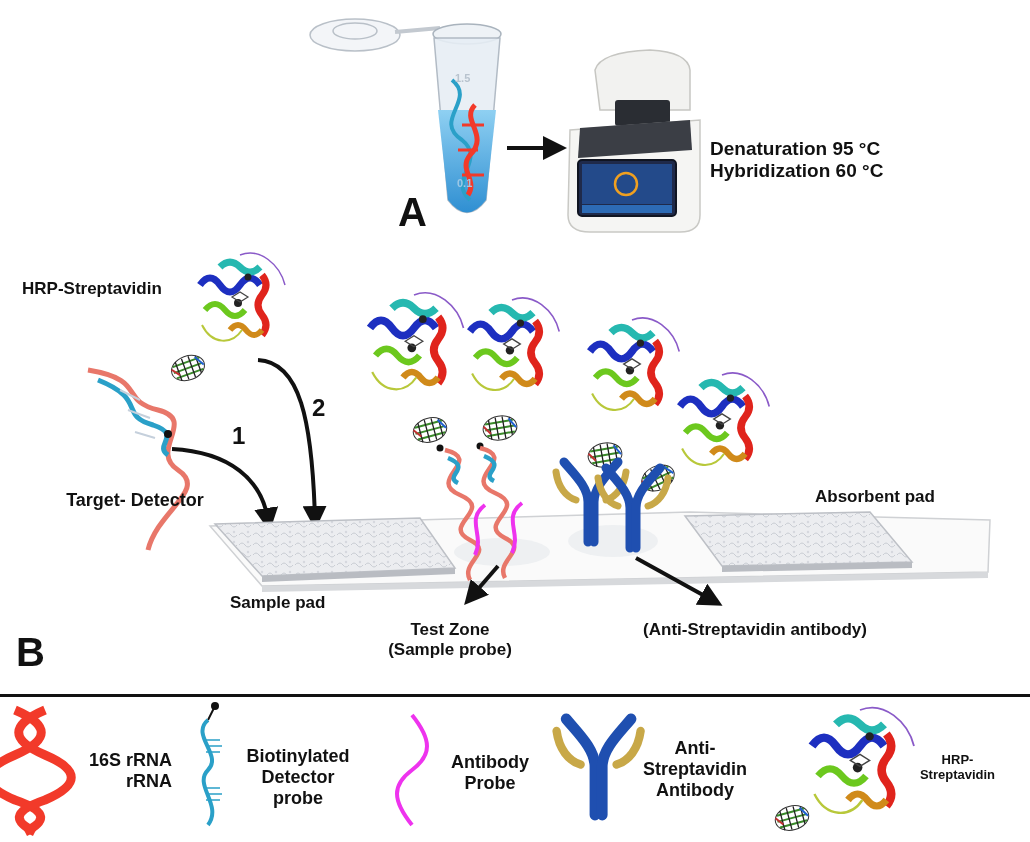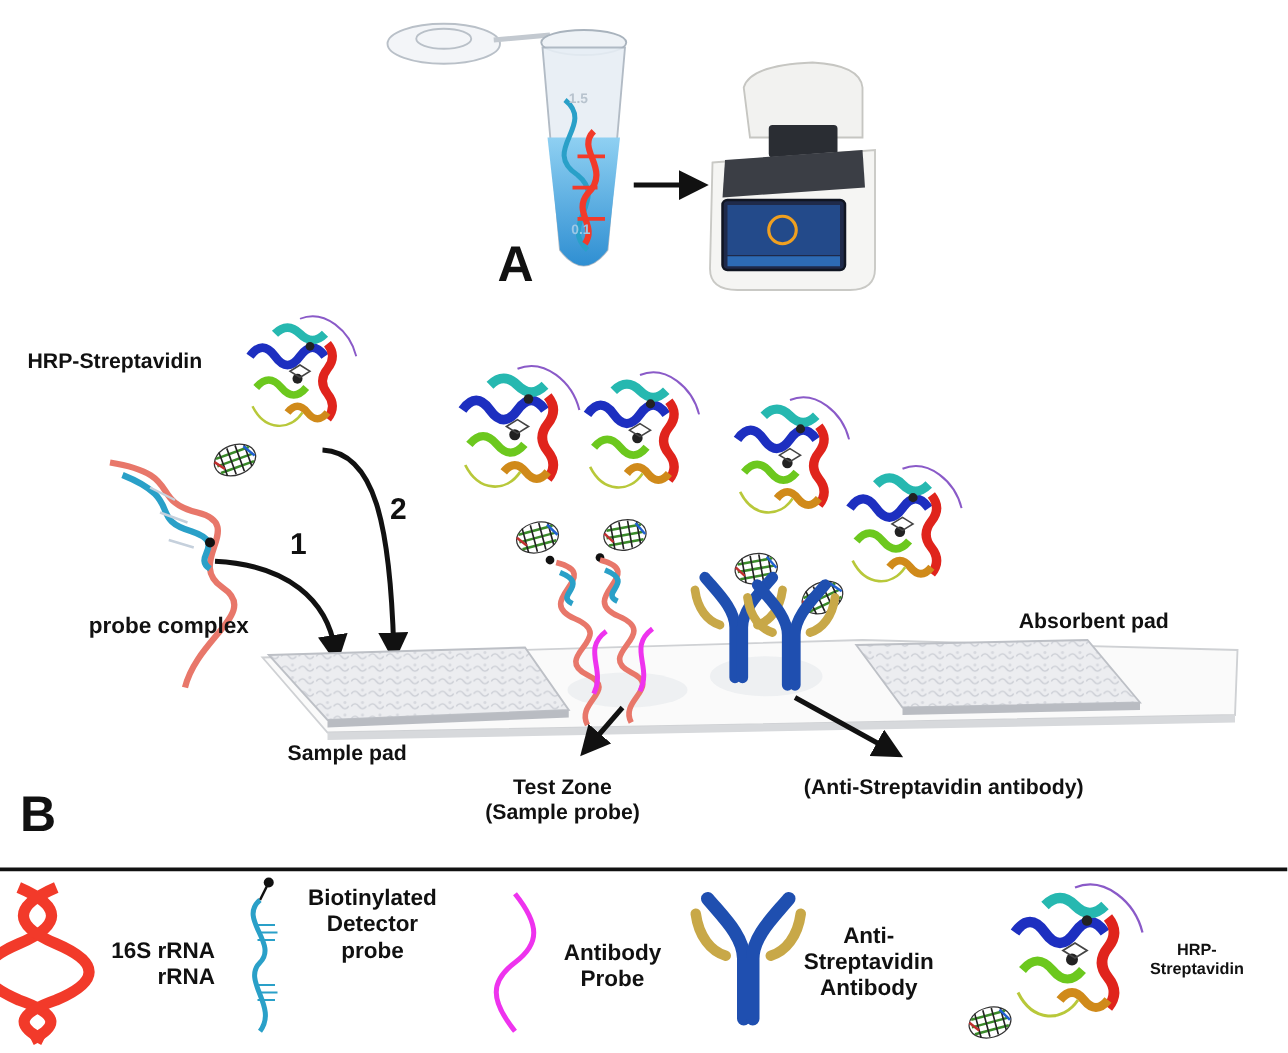--- a/index.html
+++ b/index.html
@@ -154,52 +154,54 @@
   <g>
     <use href="#antibody" transform="translate(595,815) scale(1.2)"></use>
   </g>
   <g>
     <use href="#protein" transform="translate(812,710) scale(1.2)"></use>
     <use href="#betabarrel" transform="translate(792,818) rotate(-15)"></use>
   </g>
 </svg>
 
 <div class="lbl" style="left:710px; top:138px; font-size:19px;">
+  <div>Denaturation 95 °C</div>
+  <div>Hybridization 60 °C</div>
 </div>
 
 <div class="panel-letter" style="left:398px; top:190px;">A</div>
 <div class="panel-letter" style="left:16px; top:630px;">B</div>
 
 <div class="lbl" style="left:22px; top:279px; font-size:17px;">HRP-Streptavidin</div>
 
 <div class="lbl" style="left:232px; top:422px; font-size:24px;">1</div>
 <div class="lbl" style="left:312px; top:394px; font-size:24px;">2</div>
 
 <div class="lbl center" style="left:45px; top:490px; width:180px; font-size:18px;">
-  <div>probe complex</div>
+  <div>Target- Detector</div>
 </div>
 
 <div class="lbl" style="left:182px; top:593px; font-size:17px;margin-left:48px;">Sample pad</div>
 <div class="lbl" style="left:815px; top:487px; font-size:17px;">Absorbent pad</div>
 
 <div class="lbl center" style="left:355px; top:620px; width:190px; font-size:17px;">
   <div>Test Zone</div>
   <div>(Sample probe)</div>
 </div>
 <div class="lbl center" style="left:590px; top:620px; width:330px; font-size:17px;">
   <div>(Anti-Streptavidin antibody)</div>
 </div>
 
 <div class="divider"></div>
 
 <div class="lbl center" style="left:62px; top:750px; width:110px; font-size:18px;text-align:right;">
   <div>16S rRNA</div>
   <div>rRNA</div>
 </div>
-<div class="lbl center" style="left:228px; top:708px; width:140px; font-size:18px;">
+<div class="lbl center" style="left:228px; top:746px; width:140px; font-size:18px;">
   <div>Biotinylated</div>
   <div>Detector</div>
   <div>probe</div>
 </div>
 <div class="lbl center" style="left:440px; top:752px; width:100px; font-size:18px;">
   <div>Antibody</div>
   <div>Probe</div>
 </div>
 <div class="lbl center" style="left:630px; top:738px; width:130px; font-size:18px;">
   <div>Anti-</div>

